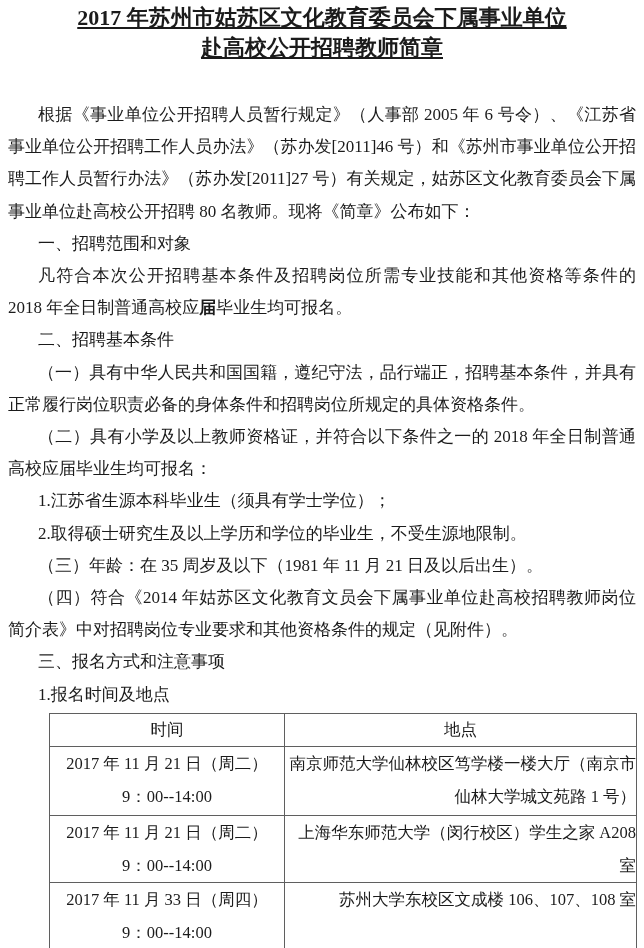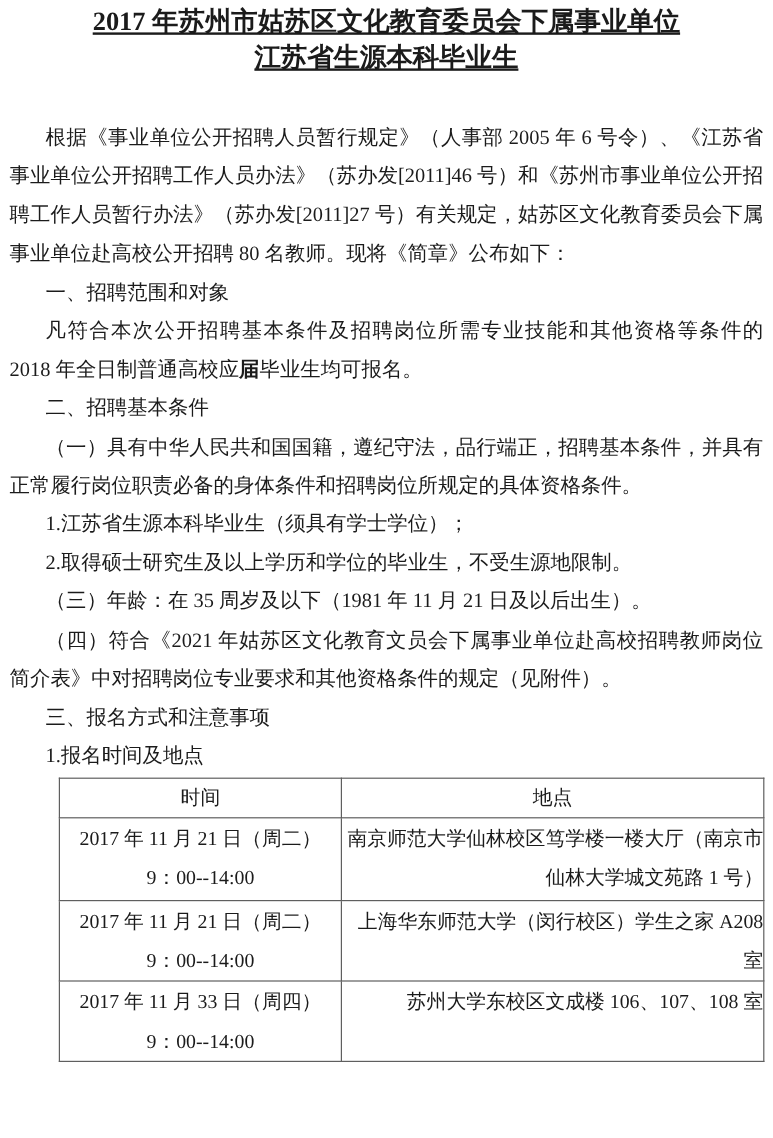--- a/index.html
+++ b/index.html
@@ -67,33 +67,34 @@
     padding: 5px 6px 0 8px;
   }
 </style>
 </head>
 <body>
 
 <div class="page">
 
   <div class="doc-title">
     <div>2017 年苏州市姑苏区文化教育委员会下属事业单位</div>
-    <div>江苏省生源本科毕业生</div>
+    <div>赴高校公开招聘教师简章</div>
   </div>
 
   <div class="content">
     <p>根据《事业单位公开招聘人员暂行规定》（人事部 2005 年 6 号令）、《江苏省事业单位公开招聘工作人员办法》（苏办发[2011]46 号）和《苏州市事业单位公开招聘工作人员暂行办法》（苏办发[2011]27 号）有关规定，姑苏区文化教育委员会下属事业单位赴高校公开招聘 80 名教师。现将《简章》公布如下：</p>
     <p>一、招聘范围和对象</p>
     <p><span>凡符合本次公开招聘基本条件及招聘岗位所需专业技能和其他资格等条件的 2018 年全日制普通高校应</span><span class="bold-char">届</span><span>毕业生均可报名。</span></p>
     <p>二、招聘基本条件</p>
     <p>（一）具有中华人民共和国国籍，遵纪守法，品行端正，招聘基本条件，并具有正常履行岗位职责必备的身体条件和招聘岗位所规定的具体资格条件。</p>
+    <p>（二）具有小学及以上教师资格证，并符合以下条件之一的 2018 年全日制普通高校应届毕业生均可报名：</p>
     <p>1.江苏省生源本科毕业生（须具有学士学位）；</p>
     <p>2.取得硕士研究生及以上学历和学位的毕业生，不受生源地限制。</p>
     <p>（三）年龄：在 35 周岁及以下（1981 年 11 月 21 日及以后出生）。</p>
-    <p>（四）符合《2021 年姑苏区文化教育文员会下属事业单位赴高校招聘教师岗位简介表》中对招聘岗位专业要求和其他资格条件的规定（见附件）。</p>
+    <p>（四）符合《2014 年姑苏区文化教育文员会下属事业单位赴高校招聘教师岗位简介表》中对招聘岗位专业要求和其他资格条件的规定（见附件）。</p>
     <p>三、报名方式和注意事项</p>
     <p>1.报名时间及地点</p>
   </div>
 
   <table class="reg-table">
     <colgroup>
       <col class="col-time">
       <col class="col-place">
     </colgroup>
     <thead>

